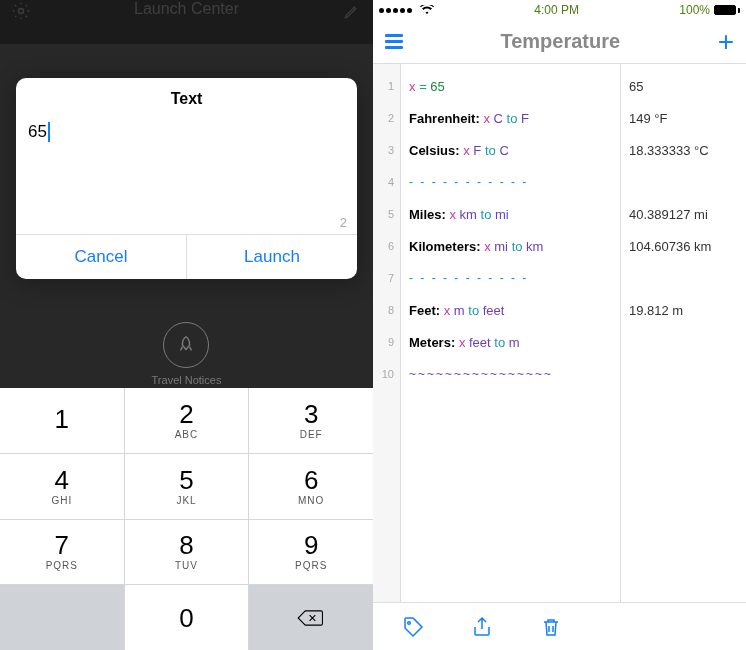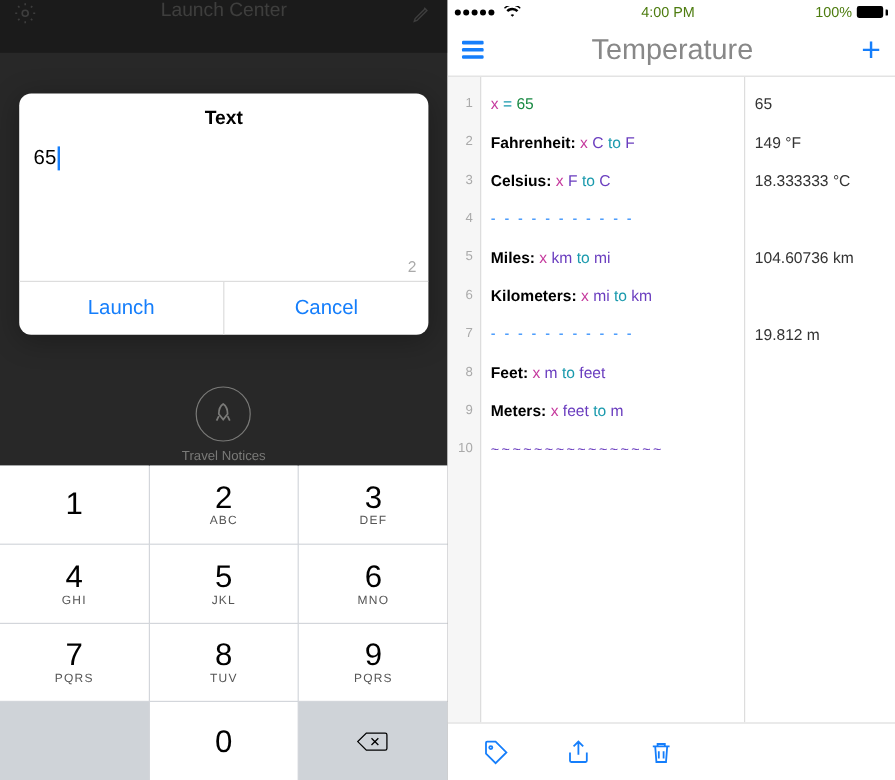--- a/index.html
+++ b/index.html
@@ -38,21 +38,21 @@
   
   .statusbar { height: 20px; display: flex; align-items: center; justify-content: space-between; padding: 0 6px; font-size: 12px; font-weight: 500; color: #4d7c0f; }
   .sb-left, .sb-right { display: flex; align-items: center; gap: 4px; }
   .dots { display: flex; gap: 2px; }
   .dot { width: 5px; height: 5px; border-radius: 50%; background: #000; }
   .battery { display: flex; align-items: center; gap: 2px; }
   .batbody { width: 22px; height: 10px; border: 1px solid #000; border-radius: 2px; background: #000; }
   .batcap { width: 2px; height: 5px; background: #000; border-radius: 0 1px 1px 0; }
 
   .r-header { height: 44px; display: flex; align-items: center; justify-content: space-between; padding: 0 12px; border-bottom: 1px solid #ddd; }
-  .r-title { font-size: 24px; font-weight: 400; color: #888; flex: 1; text-align: center; }
+  .r-title { font-size: 20px; font-weight: 700; color: #888; flex: 1; text-align: center; }
   .hamburger { display: flex; flex-direction: column; gap: 3px; width: 18px; }
   .hamburger span { height: 3px; background: #157efb; border-radius: 1px; }
   .plus { color: #157efb; font-size: 28px; font-weight: 300; line-height: 1; }
 
   .calc-area { flex: 1; display: flex; overflow: hidden; }
   .gutter { width: 28px; background: #f6f6f6; border-right: 1px solid #ddd; padding-top: 6px; }
   .gutter div { height: 32px; text-align: right; padding-right: 6px; font-size: 11px; color: #aaa; line-height: 32px; }
   .formulas { flex: 1; padding-top: 6px; border-right: 1px solid #ddd; }
   .formulas .row { height: 32px; display: flex; align-items: center; padding-left: 8px; font-size: 13px; white-space: nowrap; }
   .results { width: 125px; padding-top: 6px; }
@@ -104,22 +104,22 @@
   <div class="modal">
     <div class="modal-title">Text</div>
     <div class="modal-body">
       <div class="modal-input">
         <span>65</span>
           <span class="cursor"></span>
       </div>
       <div class="char-counter">2</div>
     </div>
     <div class="modal-actions">
+      <div class="modal-btn">Cancel</div>
       <div class="modal-btn">Launch</div>
-      <div class="modal-btn">Cancel</div>
     </div>
   </div>
 
   <div class="keypad">
     <div class="key">
         <span class="key-num">1</span>
         <span class="key-sub"></span>
       </div>
     <div class="key">
         <span class="key-num">2</span>
@@ -230,20 +230,21 @@
         <div class="row"><span class="t-label">Meters:</span>&nbsp;<span class="t-var">x</span>&nbsp;<span class="t-unit">feet</span>&nbsp;<span class="t-op">to</span>&nbsp;<span class="t-unit">m</span></div>
         <div class="row">
           <span class="t-tilde">~~~~~~~~~~~~~~~~</span>
         </div>
       </div>
     <div class="results" id="results">
         <div class="row">65</div>
         <div class="row">149 °F</div>
         <div class="row">18.333333 °C</div>
         <div class="row"></div>
+        <div class="row">40.389127 mi</div>
         <div class="row">104.60736 km</div>
         <div class="row"></div>
         <div class="row">19.812 m</div>
         <div class="row"></div>
       </div>
   </div>
 
   <div class="toolbar">
     <div class="tb-icon"><svg viewBox="0 0 24 24">
           <path d="M12 3l9 9-9 9-8-8V4a1 1 0 0 1 1-1h7z"></path>

